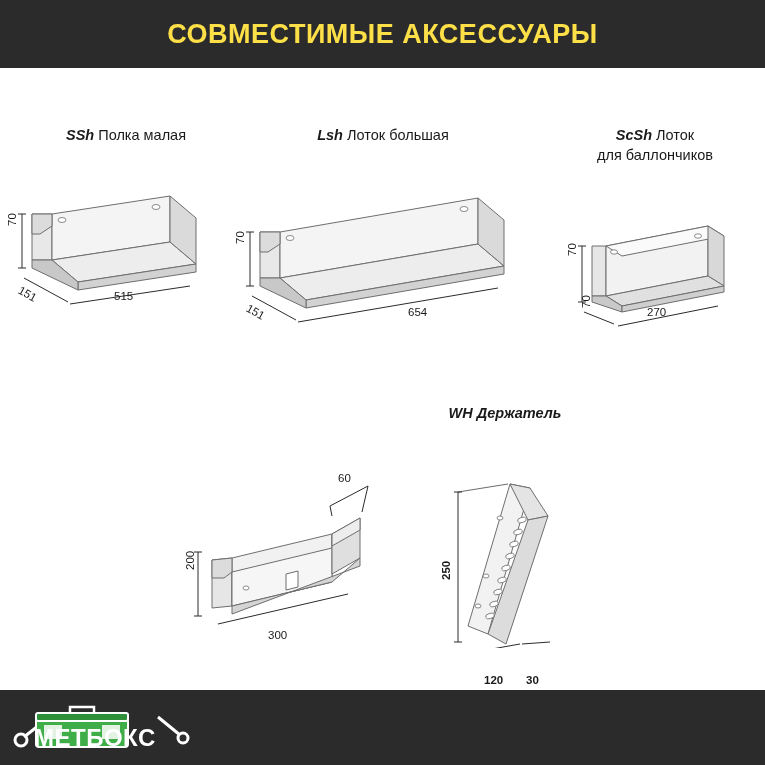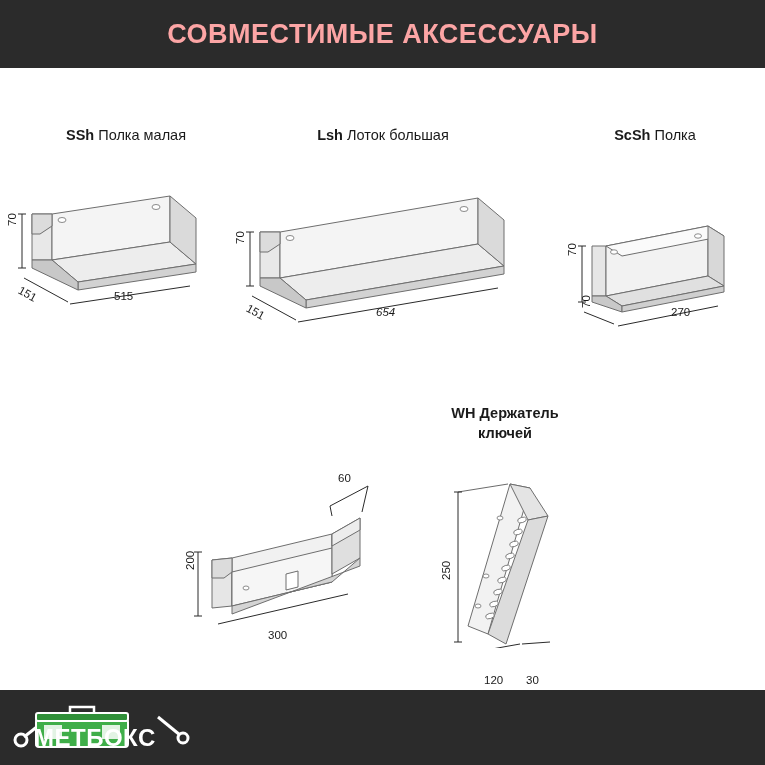--- a/index.html
+++ b/index.html
@@ -20,21 +20,21 @@
     position: absolute;
     left: 0; top: 0;
     width: 765px;
     height: 68px;
     background: #2b2b2b;
     display: flex;
     align-items: center;
     justify-content: center;
   }
   .header-title {
-    color: #fca5a5;
+    color: #fde047;
     font-size: 27px;
     font-weight: bold;
     letter-spacing: 0.5px;
     text-align: center;
     font-family: "Liberation Sans", sans-serif;
   }
 
   
   .canvas {
     position: absolute;
@@ -49,20 +49,21 @@
   }
   .item-caption {
     font-size: 14.5px;
     color: #1a1a1a;
     line-height: 1.35;
     text-align: center;
     font-family: "Liberation Sans", sans-serif;
   }
   .item-caption b {
     font-weight: bold;
+    font-style: italic;
   }
 
   .drawing {
     position: relative;
   }
   .dim {
     position: absolute;
     font-size: 11.5px;
     color: #1a1a1a;
     font-family: "Liberation Sans", sans-serif;
@@ -161,27 +162,28 @@
       <ellipse cx="58" cy="52" rx="4" ry="2.5" fill="#ffffff" stroke="#6e6e6e" stroke-width="0.8"></ellipse>
       <ellipse cx="232" cy="23" rx="4" ry="2.5" fill="#ffffff" stroke="#6e6e6e" stroke-width="0.8"></ellipse>
       <line x1="18" y1="46" x2="18" y2="100" stroke="#2b2b2b" stroke-width="1"></line>
       <line x1="14" y1="46" x2="22" y2="46" stroke="#2b2b2b" stroke-width="1"></line>
       <line x1="14" y1="100" x2="22" y2="100" stroke="#2b2b2b" stroke-width="1"></line>
       <line x1="20" y1="110" x2="64" y2="134" stroke="#2b2b2b" stroke-width="1"></line>
       <line x1="66" y1="136" x2="266" y2="102" stroke="#2b2b2b" stroke-width="1"></line>
     </svg>
     <div class="dim" style="left:2px; top:58px; transform:rotate(-90deg); transform-origin:left top;">70</div>
     <div class="dim" style="left:18px; top:116px; transform:rotate(29deg); transform-origin:left top;">151</div>
-    <div class="dim" style="left:144px; top:120px;font-style:italic;">654</div>
+    <div class="dim" style="left:176px; top:120px;">654</div>
   </div>
 
   <div class="item" style="left:560px; top:58px; width:190px;">
     <div class="item-caption">
       <b>ScSh</b>
-      <span>Полка</span>
+      <span>Лоток</span>
+      <div>для баллончиков</div>
     </div>
   </div>
 
   <div class="drawing" style="position:absolute; left:558px; top:128px; width:200px; height:140px;">
     <svg width="200" height="140" viewBox="0 0 200 140">
 
       <polygon points="34,100 34,50 48,50 48,100" fill="#e6e6e6" stroke="#6e6e6e" stroke-width="1"></polygon>
       <polygon points="48,50 150,30 150,80 48,100" fill="#f2f2f2" stroke="#6e6e6e" stroke-width="1"></polygon>
 
       <polygon points="48,50 150,30 166,40 64,60" fill="#fafafa" stroke="#6e6e6e" stroke-width="1"></polygon>
@@ -195,21 +197,21 @@
       <ellipse cx="140" cy="40" rx="3.5" ry="2.2" fill="#ffffff" stroke="#6e6e6e" stroke-width="0.8"></ellipse>
 
       <line x1="24" y1="50" x2="24" y2="106" stroke="#2b2b2b" stroke-width="1"></line>
       <line x1="20" y1="50" x2="28" y2="50" stroke="#2b2b2b" stroke-width="1"></line>
       <line x1="20" y1="106" x2="28" y2="106" stroke="#2b2b2b" stroke-width="1"></line>
       <line x1="26" y1="116" x2="56" y2="128" stroke="#2b2b2b" stroke-width="1"></line>
       <line x1="60" y1="130" x2="160" y2="110" stroke="#2b2b2b" stroke-width="1"></line>
     </svg>
     <div class="dim" style="left:8px; top:60px; transform:rotate(-90deg); transform-origin:left top;">70</div>
     <div class="dim" style="left:22px; top:112px; transform:rotate(-90deg); transform-origin:left top;">70</div>
-    <div class="dim" style="left:113px; top:110px;">270</div>
+    <div class="dim" style="left:89px; top:110px;">270</div>
   </div>
 
 
   <div class="drawing" style="position:absolute; left:172px; top:380px; width:250px; height:180px;">
     <svg width="250" height="180" viewBox="0 0 250 180">
 
       <polygon points="40,160 40,112 60,110 60,158" fill="#e6e6e6" stroke="#6e6e6e" stroke-width="1"></polygon>
       <polygon points="60,110 160,86 160,134 60,158" fill="#f1f1f1" stroke="#6e6e6e" stroke-width="1"></polygon>
 
       <polygon points="60,158 160,134 160,100 60,124" fill="#f6f6f6" stroke="#6e6e6e" stroke-width="1"></polygon>
@@ -237,25 +239,24 @@
     </svg>
     <div class="dim" style="left:166px; top:24px;text-align:right;">60</div>
     <div class="dim" style="left:12px; top:122px; transform:rotate(-90deg); transform-origin:left top;">200</div>
     <div class="dim" style="left:96px; top:154px;margin-top:27px;">300</div>
   </div>
 
   <div class="item" style="left:410px; top:336px; width:190px;">
     <div class="item-caption">
       <b>WH</b>
       <b>Держатель</b>
-      <div><b>ключей</b></div>
     </div>
   </div>
 
-  <div class="drawing" style="position:absolute; left:400px; top:390px; width:180px; height:190px;">
+  <div class="drawing" style="position:absolute; left:400px; top:390px; width:180px; height:190px;font-weight:bold;">
     <svg width="180" height="190" viewBox="0 0 180 190">
 
       <polygon points="68,168 110,26 130,30 88,176" fill="#f2f2f2" stroke="#6e6e6e" stroke-width="1"></polygon>
 
       <polygon points="110,26 130,30 148,58 128,62" fill="#e4e4e4" stroke="#6e6e6e" stroke-width="1"></polygon>
       <polygon points="128,62 148,58 106,186 88,176" fill="#dcdcdc" stroke="#6e6e6e" stroke-width="1"></polygon>
 
       <g fill="#ffffff" stroke="#6e6e6e" stroke-width="0.8">
         <ellipse cx="122" cy="62" rx="4.5" ry="2.6" transform="rotate(-17 122 62)"></ellipse>
         <ellipse cx="118" cy="74" rx="4.5" ry="2.6" transform="rotate(-17 118 74)"></ellipse>

